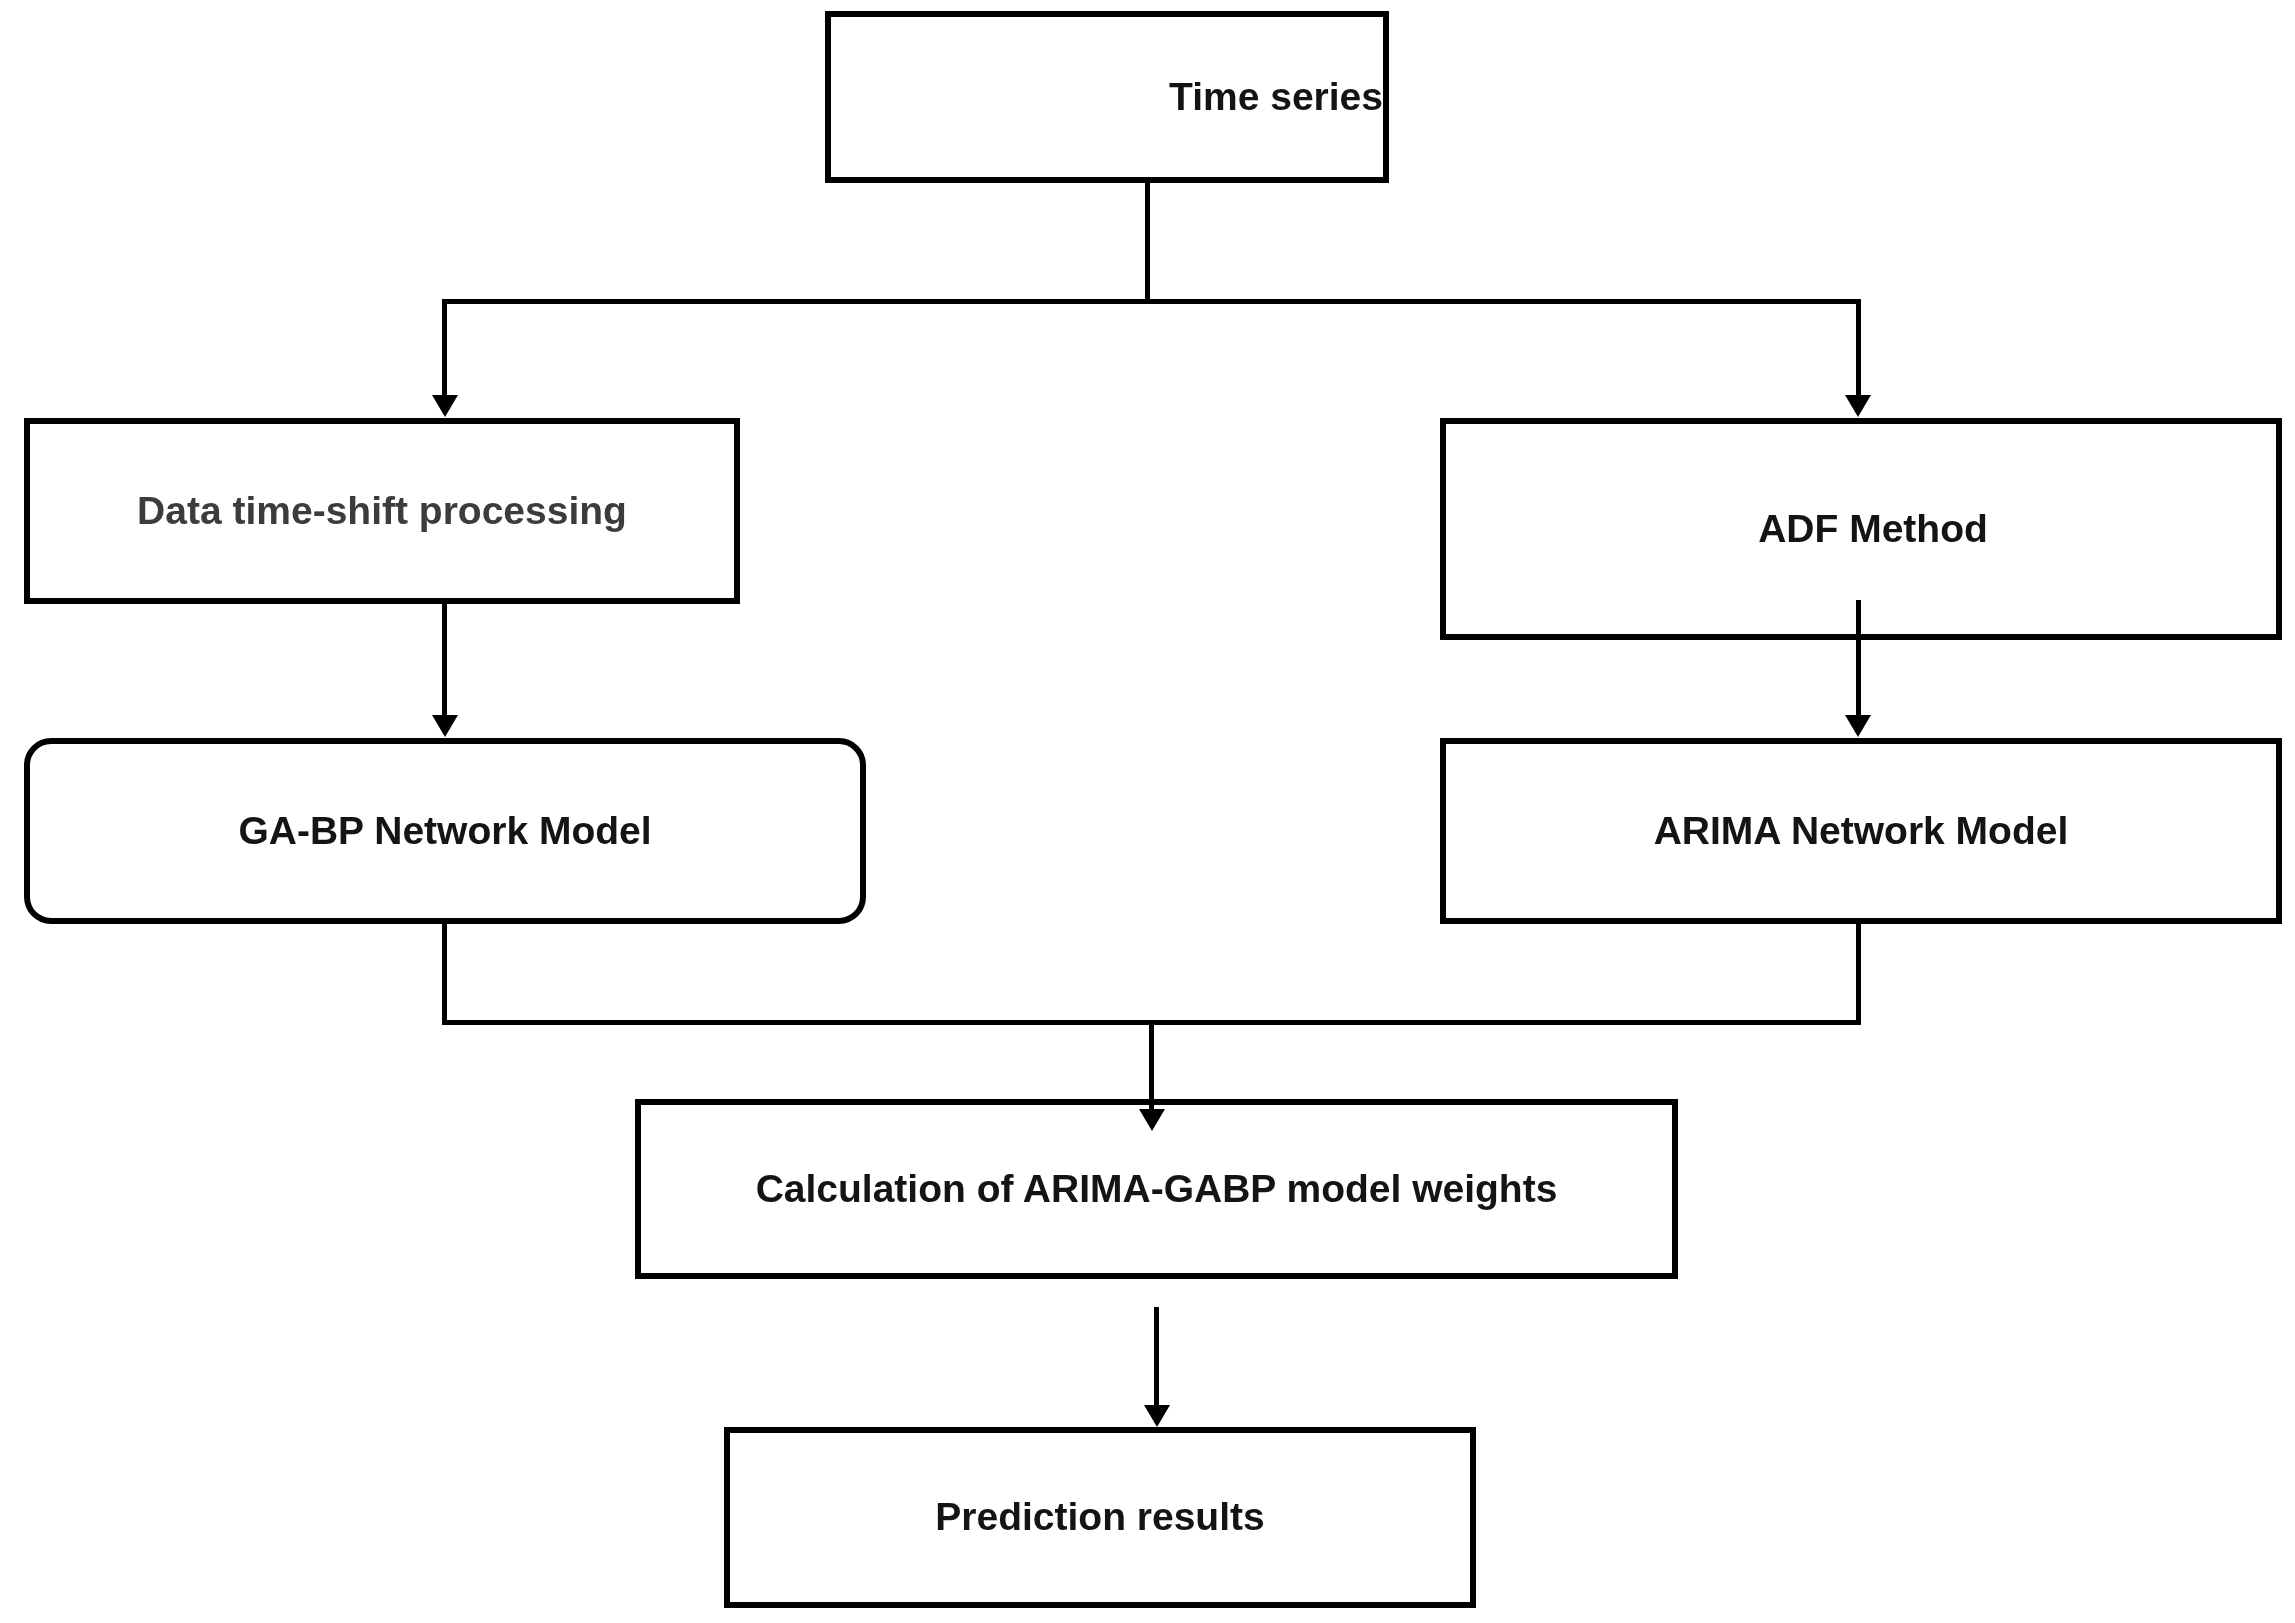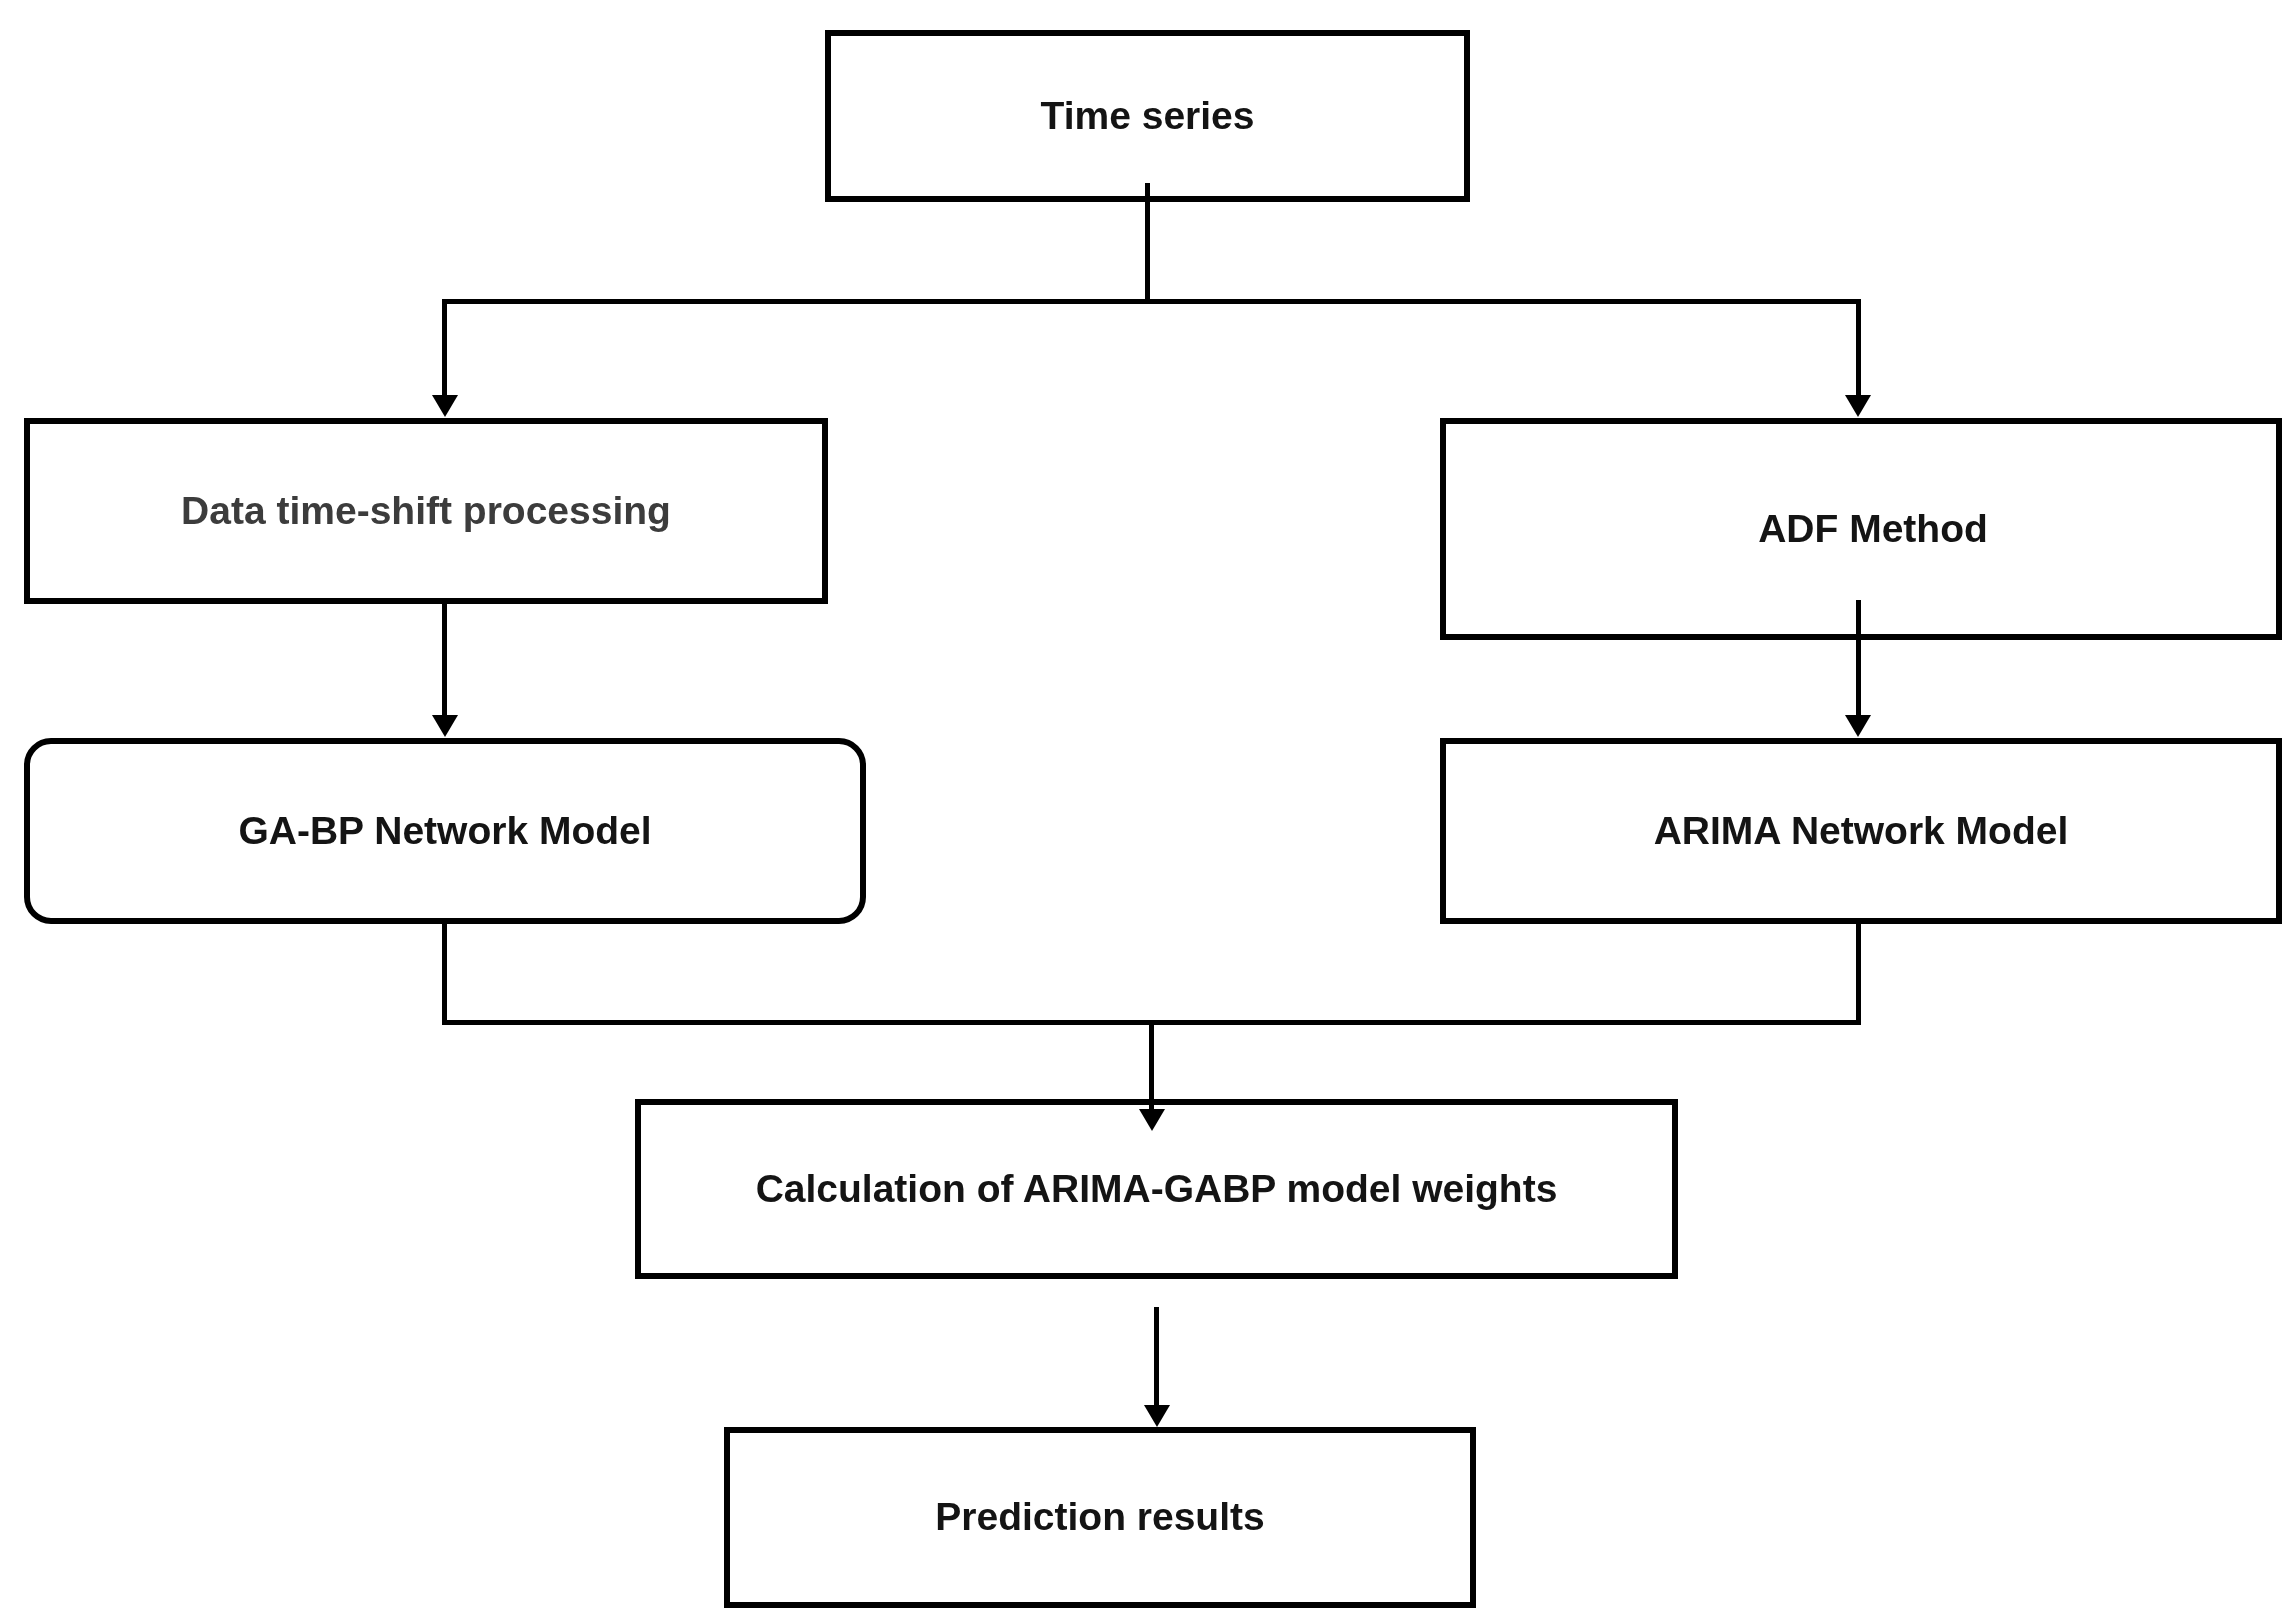--- a/index.html
+++ b/index.html
@@ -42,22 +42,22 @@
   .arrowhead {
     position: absolute;
     width: 0;
     height: 0;
     border-left: 13px solid transparent;
     border-right: 13px solid transparent;
     border-top: 22px solid #000000;
   }
 
   
-  #n-ts   { left: 825px;  top: 30px;   width: 645px;  height: 172px; }
-  #n-ds   { left: 24px;   top: 418px;  width: 804px;  height: 186px; }
+  #n-ts   { left: 825px;  top: 11px;   width: 564px;  height: 172px; justify-content: flex-end; }
+  #n-ds   { left: 24px;   top: 418px;  width: 716px;  height: 186px; }
   #n-adf  { left: 1440px; top: 418px;  width: 842px;  height: 222px; padding-left: 24px; }
   #n-gabp { left: 24px;   top: 738px;  width: 842px;  height: 186px; border-radius: 27px; }
   #n-ar   { left: 1440px; top: 738px;  width: 842px;  height: 186px; }
   #n-wt   { left: 635px;  top: 1099px; width: 1043px; height: 180px; }
   #n-pr   { left: 724px;  top: 1427px; width: 752px;  height: 181px; text-align: right; }
 
   
   #c-ts-down        { left: 1145px; top: 183px;  width: 5.1px;    height: 121px; }
   #c-split-h        { left: 442px;  top: 299px;  width: 1419px; height: 5.1px;  }
   #c-left-down      { left: 442px;  top: 299px;  width: 5.1px;    height: 99px; }

